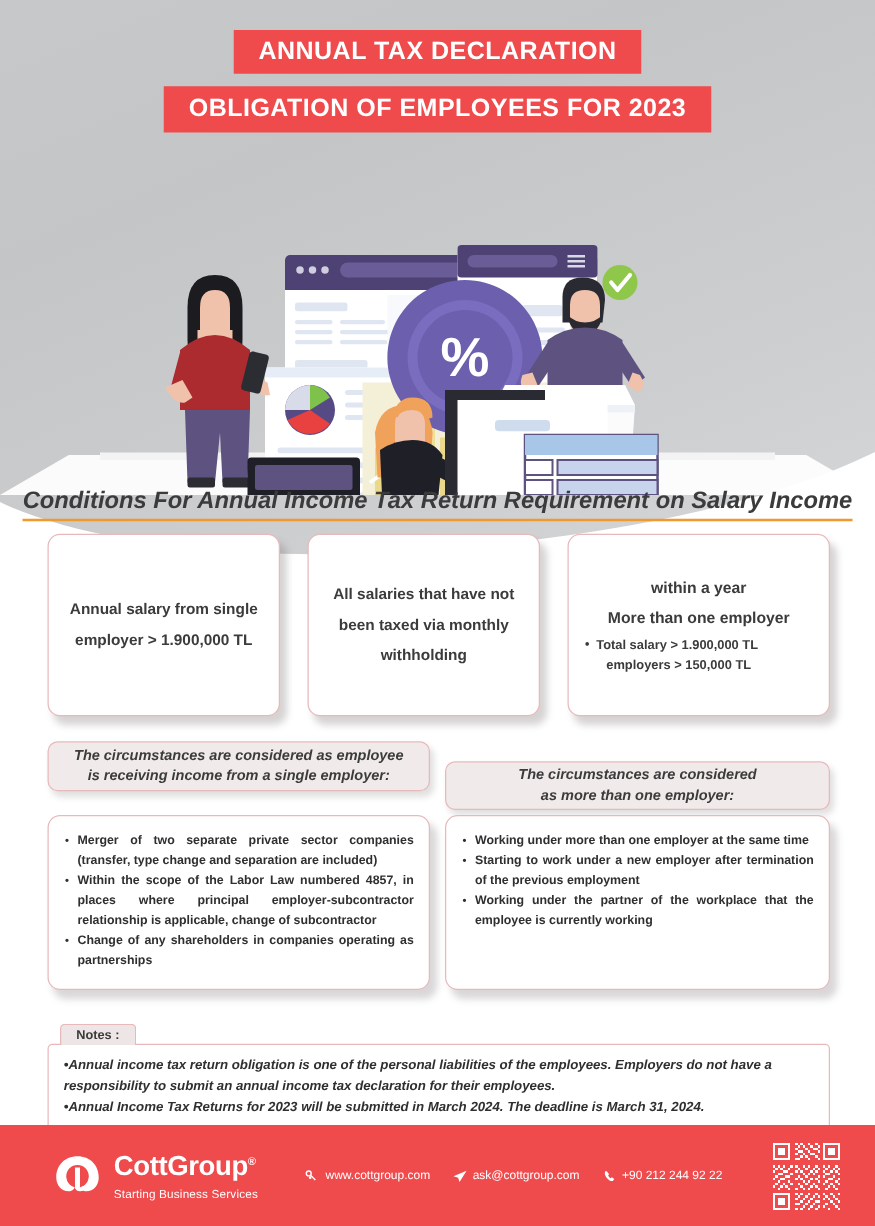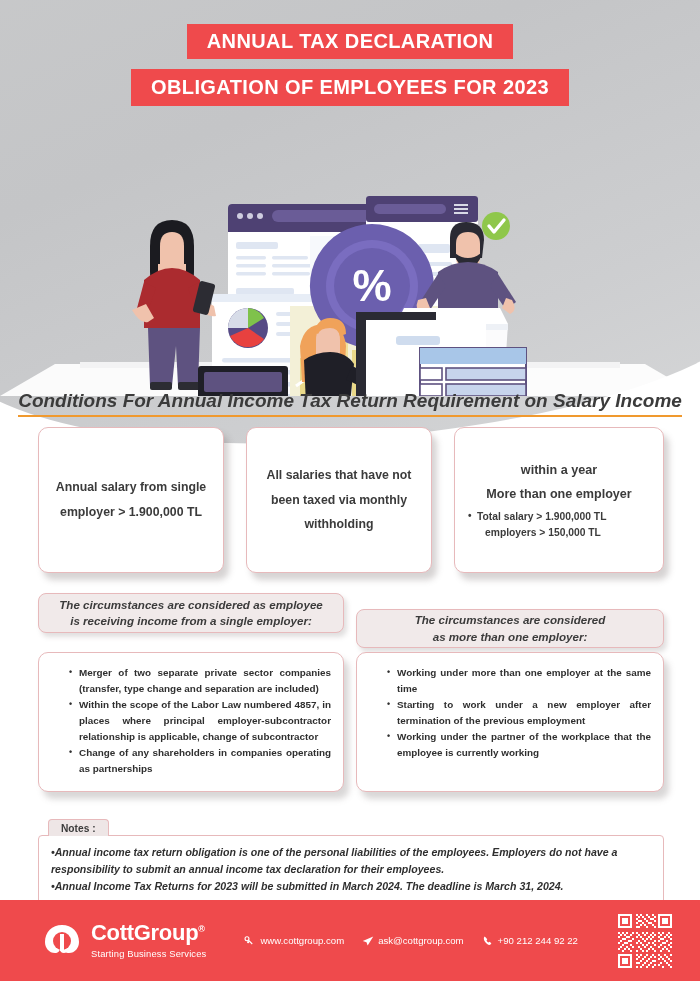--- a/index.html
+++ b/index.html
@@ -113,21 +113,21 @@
   .secbar.s1 { left: 38px;  top: 593px; width: 306px; height: 40px; }
   .secbar.s2 { left: 356px; top: 593px; width: 308px; height: 39px; margin-top: 16px; }
 
   
   .detbox {
     position: absolute; z-index: 14;
     background: #fff;
     border: 1px solid #e7b9bb;
     border-radius: 10px;
     box-shadow: 5px 7px 6px rgba(120,110,110,.28);
-    padding: 12px 12px 10px 29px;
+    padding: 12px 12px 10px 12px;
   }
   .detbox.d1 { left: 38px;  top: 652px; width: 306px; height: 140px; }
   .detbox.d2 { left: 356px; top: 652px; width: 308px; height: 140px; }
   .detbox ul { list-style: none; }
   .detbox li {
     font-size: 9.9px; font-weight: bold; color: #2f2f2f;
     line-height: 1.62; text-align: justify;
     position: relative; padding-left: 11px; margin-bottom: 0px;
   }
   .detbox li::before {

